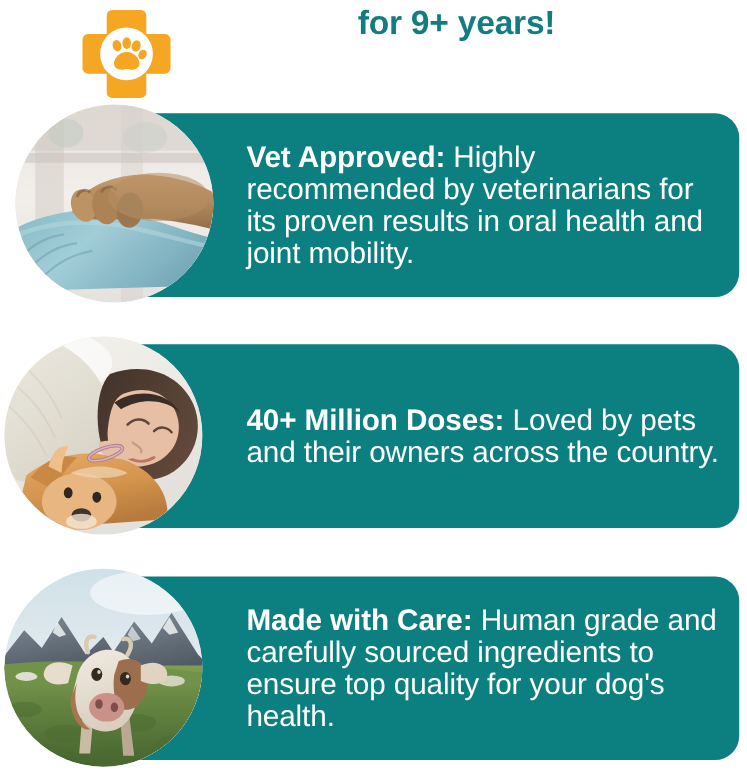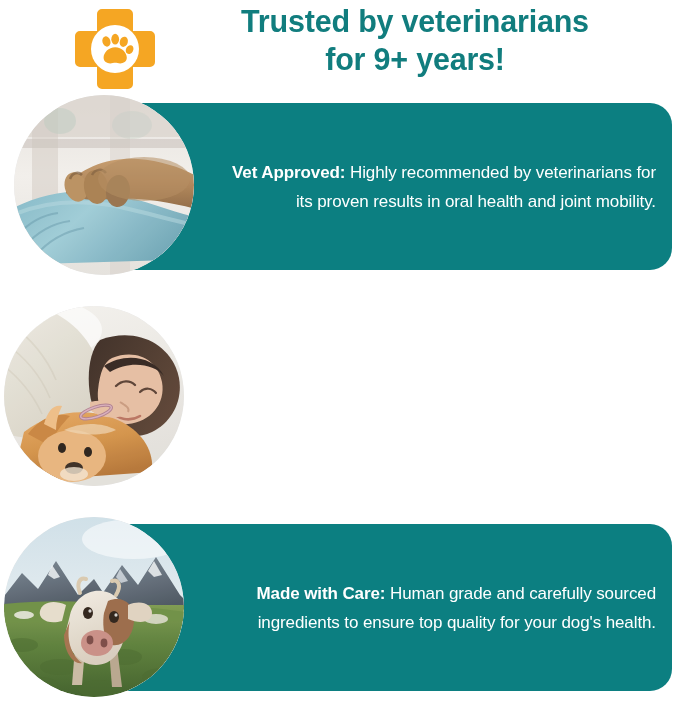--- a/index.html
+++ b/index.html
@@ -73,23 +73,23 @@
     border-radius: 22px;
     display: flex;
     align-items: center;
     justify-content: flex-end;
   }
 
   .panel-text {
     width: 432px;
     margin-right: 16px;
     color: #ffffff;
-    font-size: 17px;
+    font-size: 27px;
     line-height: 29px;
-    text-align: right;
+    text-align: left;
     letter-spacing: -0.1px;
   }
 
   .panel-text .lead { font-weight: bold; }
 
   .photo {
     position: absolute;
     width: 180px;
     height: 180px;
     border-radius: 50%;
@@ -115,21 +115,20 @@
         <circle cx="43" cy="43" r="24" fill="#ffffff"></circle>
         <ellipse cx="34.4" cy="35.5" rx="4.0" ry="5.2" fill="#f5a623" transform="rotate(-16 34.4 35.5)"></ellipse>
         <ellipse cx="43.2" cy="33.2" rx="3.9" ry="5.4" fill="#f5a623"></ellipse>
         <ellipse cx="51.8" cy="35.8" rx="4.0" ry="5.2" fill="#f5a623" transform="rotate(16 51.8 35.8)"></ellipse>
         <ellipse cx="57.6" cy="43.6" rx="3.6" ry="4.6" fill="#f5a623" transform="rotate(30 57.6 43.6)"></ellipse>
         <path d="M43.2 41.2 c6.6 0 11.6 5.3 11.6 10.6 c0 3.9 -3.4 5.6 -6.6 5.6 c-2.0 0 -3.4 -0.7 -5.0 -0.7 c-1.6 0 -3.0 0.7 -5.0 0.7 c-3.2 0 -6.6 -1.7 -6.6 -5.6 c0 -5.3 5.0 -10.6 11.6 -10.6 z" fill="#f5a623"></path>
       </svg>
     </div>
 
     <div class="headline">
-      <span class="headline-line">Trusted by veterinarians</span>
       <span class="headline-line">for 9+ years!</span>
     </div>
 
   </div>
 
   <div class="feature-row row-1">
     <div class="panel">
       <div class="panel-text">
         <span class="lead">Vet Approved:</span><span> Highly recommended by veterinarians for its proven results in oral health and joint mobility.</span>
       </div>
@@ -179,20 +178,25 @@
           <path d="M56 84 C58 78 64 76 68 80" stroke="#7a5a38" stroke-width="2.5" fill="none" opacity="0.7"></path>
           <path d="M78 80 C81 74 88 73 92 78" stroke="#7a5a38" stroke-width="2.5" fill="none" opacity="0.6"></path>
           <ellipse cx="130" cy="84" rx="46" ry="22" fill="#b38a5c" opacity="0.55"></ellipse>
           <rect width="180" height="180" fill="#ffffff" opacity="0.04"></rect>
         </g>
       </svg>
     </div>
   </div>
 
   <div class="feature-row row-2">
+    <div class="panel">
+      <div class="panel-text">
+        <span class="lead">40+ Million Doses:</span><span> Loved by pets and their owners across the country.</span>
+      </div>
+    </div>
     <div class="photo photo-2">
       <svg viewBox="0 0 180 180">
         <defs>
           <clipPath id="c2">
               <circle cx="90" cy="90" r="90"></circle>
             </clipPath>
           <linearGradient id="bg2" x1="0" y1="0" x2="0.3" y2="1">
             <stop offset="0" stop-color="#f4f2ee"></stop>
               <stop offset="1" stop-color="#e3e0da"></stop>
           </linearGradient>

